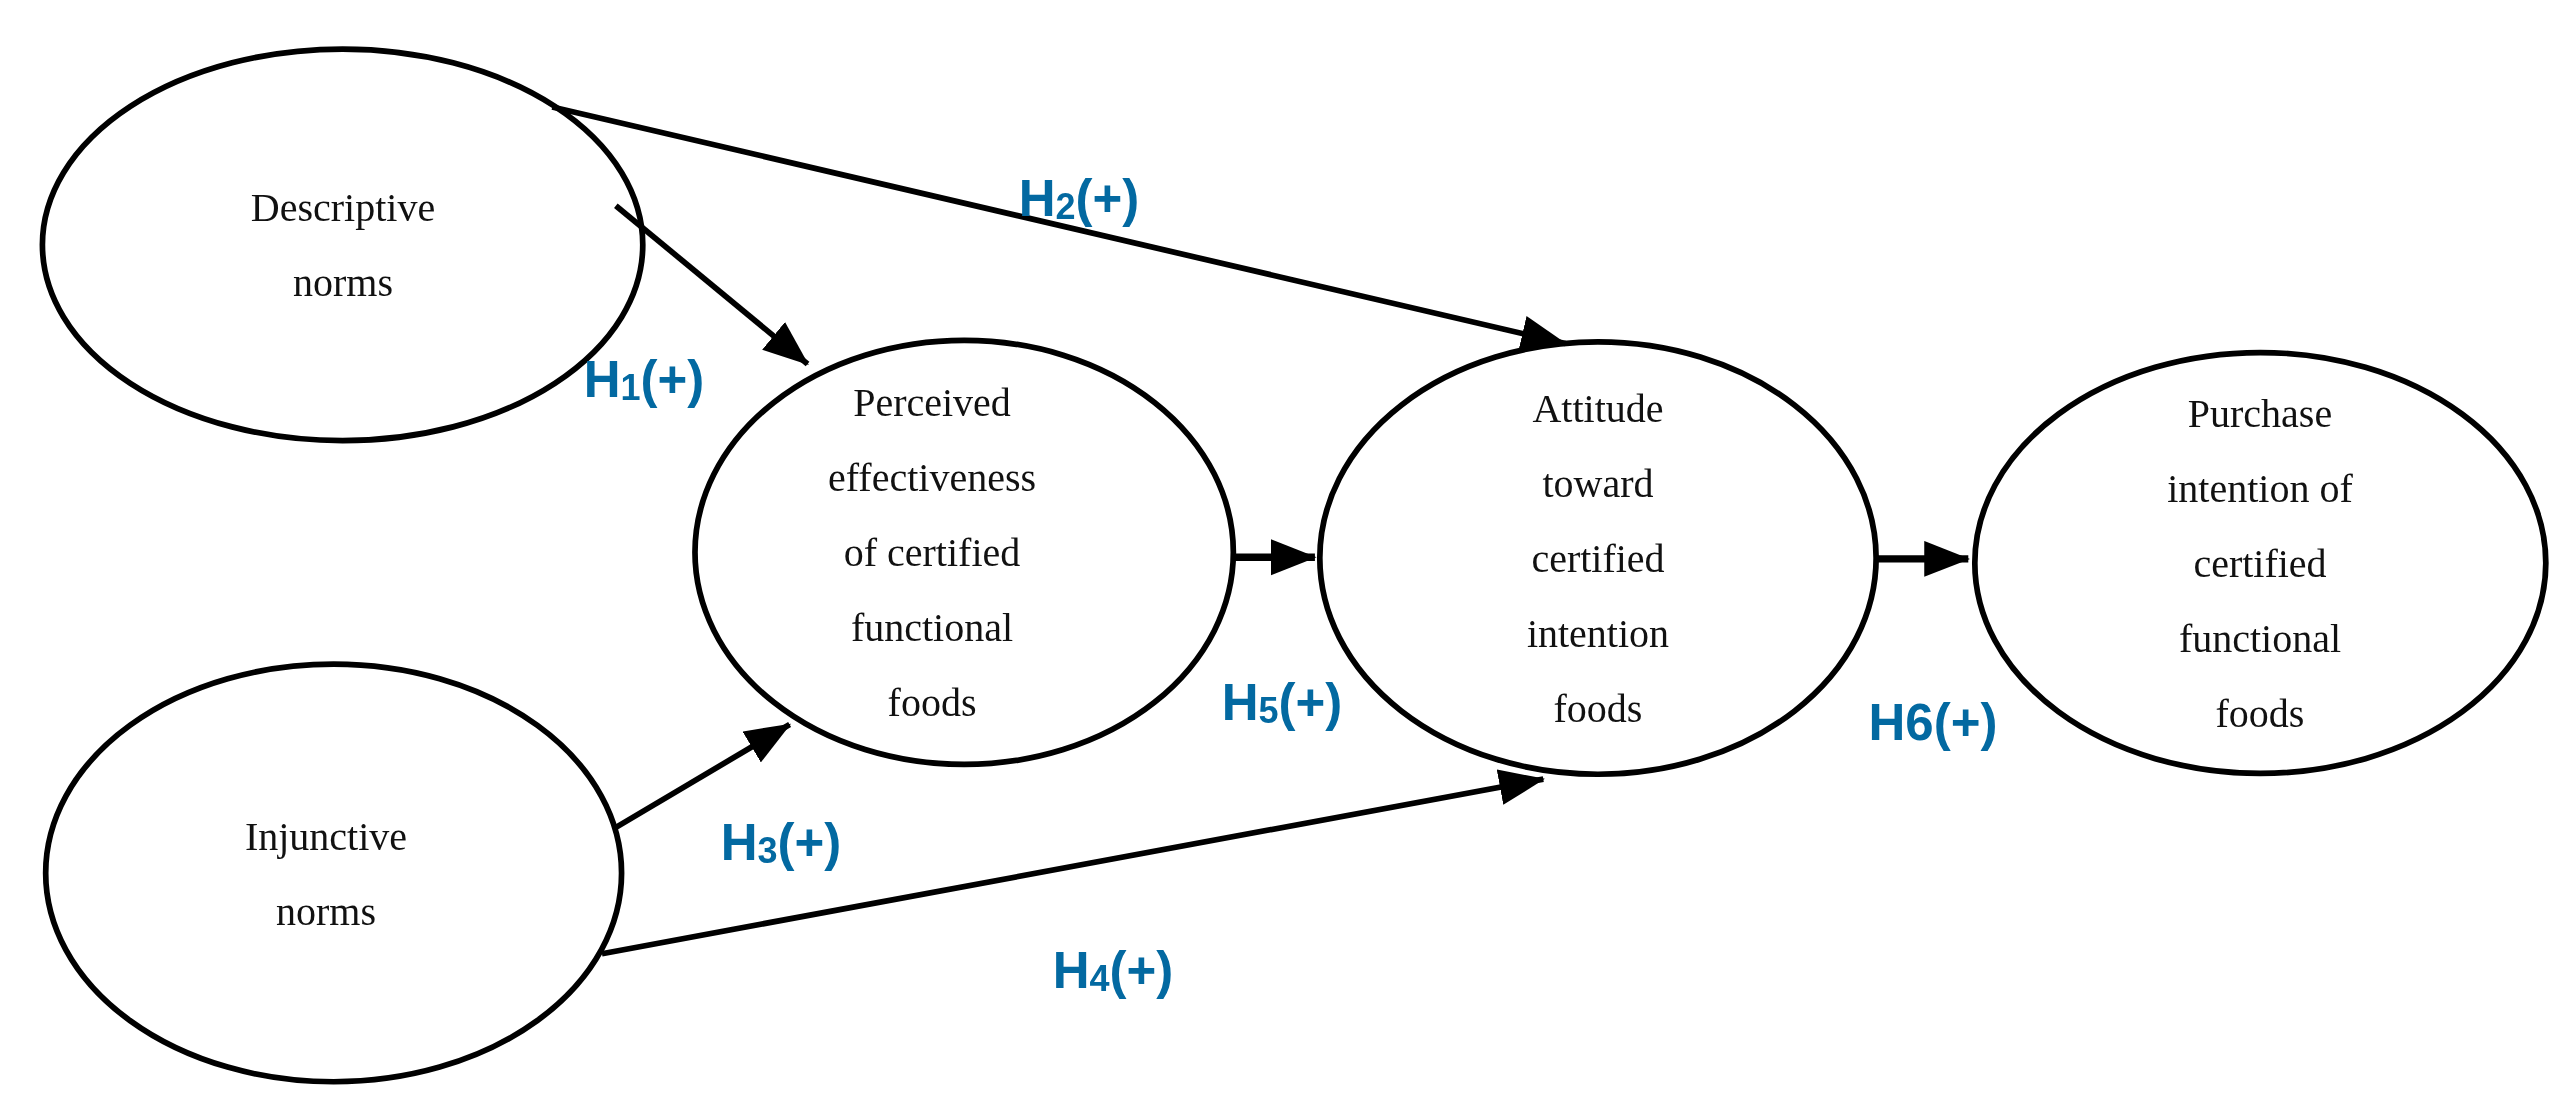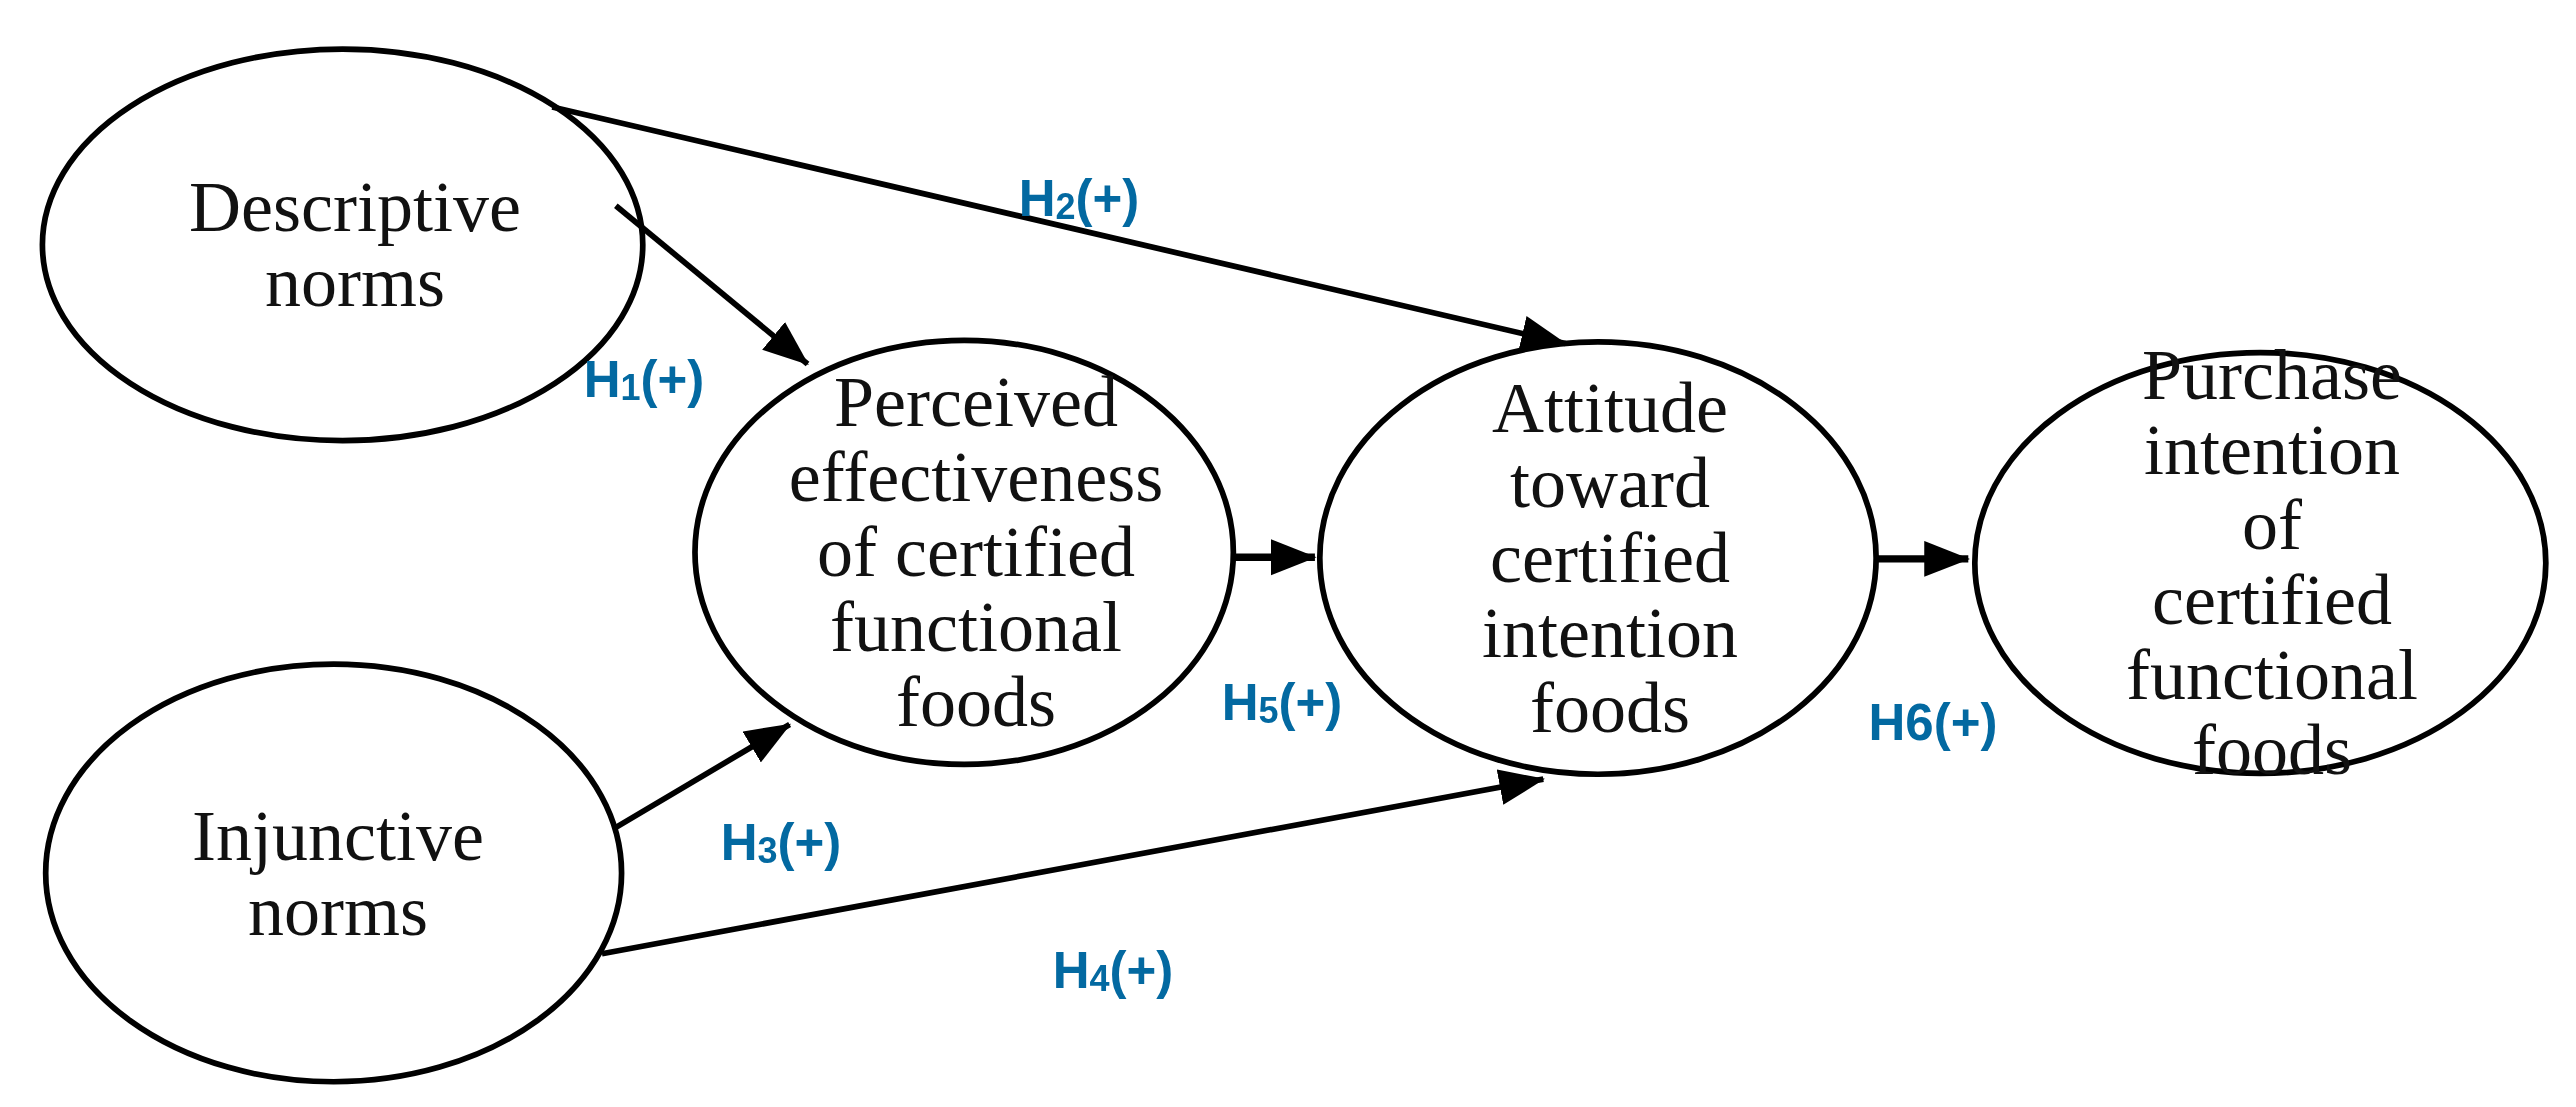--- a/index.html
+++ b/index.html
@@ -22,28 +22,27 @@
     width: 2576px;
     height: 1108px;
   }
   .node-label {
     position: absolute;
     transform: translate(-50%, -50%);
     white-space: pre-line;
     text-align: center;
     color: #111111;
     font-family: "Liberation Serif", serif;
-    font-size: 72px;
+    font-size: 40px;
     line-height: 75px;
     letter-spacing: 0px;
-    margin-left: 12px;
   }
   .node-descriptive { left: 343px;  top: 245px; }
   .node-injunctive  { left: 326px;  top: 874px; }
-  .node-perceived   { left: 964px; top: 552px; }
+  .node-perceived   { left: 932px; top: 552px; }
   .node-attitude    { left: 1598px; top: 558px; }
   .node-purchase    { left: 2260px; top: 563px; }
 
   .h-label {
     position: absolute;
     transform: translate(-50%, -50%);
     color: #0369a1;
     font-family: "Liberation Sans", sans-serif;
     font-size: 51px;
     font-weight: 700;

